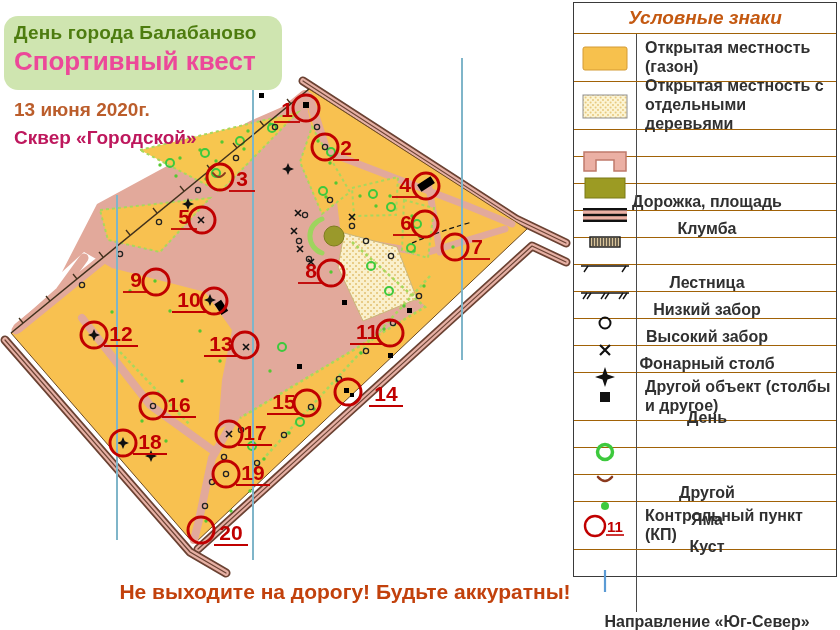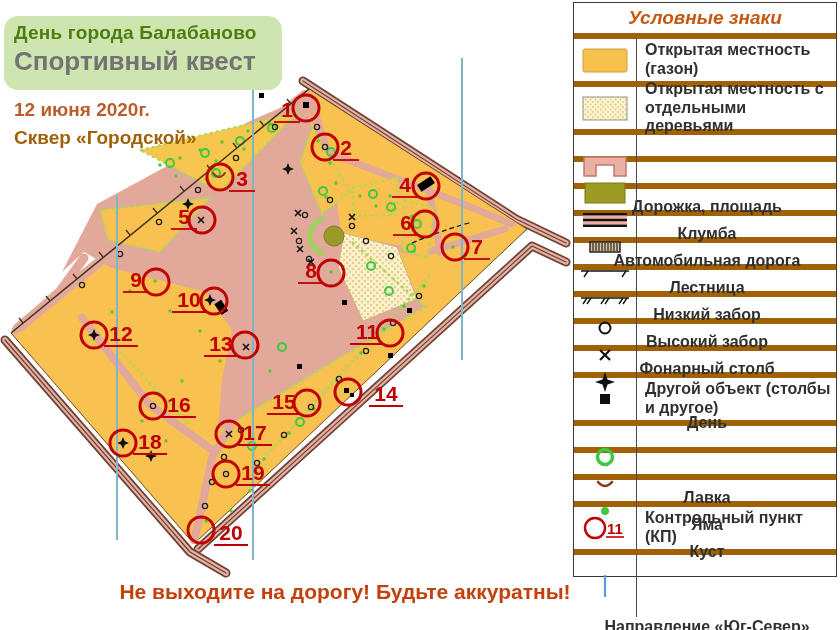--- a/index.html
+++ b/index.html
@@ -2,31 +2,31 @@
 <html><head>
 <meta charset="utf-8">
 <style>
   html,body{margin:0;padding:0;}
   body{width:840px;height:630px;position:relative;background:#fff;
        font-family:"Liberation Sans",sans-serif;overflow:hidden;}
   #map-svg{position:absolute;left:0;top:0;z-index:1;}
   .hdr{position:absolute;z-index:2;}
   #banner{left:4px;top:16px;width:278px;height:74px;background:#CFE5B0;border-radius:14px;}
   #title1{left:14px;top:22px;font-size:19px;font-weight:700;color:#4d7c0f;letter-spacing:.2px;}
-  #title2{left:14px;top:46px;font-size:26px;font-weight:700;color:#737373;}
+  #title2{left:14px;top:46px;font-size:26px;font-weight:700;color:#ec4899;}
   #date-line{left:14px;top:99px;font-size:19px;font-weight:700;color:#BB5D2B;}
-  #venue-line{left:14px;top:127px;font-size:19px;font-weight:700;color:#a16207;}
+  #venue-line{left:14px;top:127px;font-size:19px;font-weight:700;color:#be185d;}
   #warning-line{left:90px;top:580px;width:510px;text-align:center;font-size:21px;
        font-weight:700;color:#c2410c;}
   
   #legend{position:absolute;z-index:2;left:573px;top:2px;width:264px;background:#fff;
           border:1.5px solid #3a3a3a;box-sizing:border-box;}
   #legend-title{height:30px;line-height:30px;text-align:center;font-size:19px;
           font-style:italic;font-weight:700;color:#C45911;}
-  .lrow{display:flex;border-top:6px solid #a16207;align-items:center;box-sizing:border-box;}
+  .lrow{display:flex;border-top:1px solid #a16207;align-items:center;box-sizing:border-box;}
   .lrow.h1{height:27px;flex-direction:column;} .lrow.h2{height:48px;}
   .lsym{width:62px;flex:0 0 62px;align-self:stretch;display:flex;align-items:center;
         justify-content:center;border-right:1px solid #4a4a4a;}
   .ltxt{flex:1;padding:1px 4px 1px 8px;font-size:16px;font-weight:700;color:#303030;
         line-height:1.18;}
 </style>
 </head>
 <body>
 
 <svg id="map-svg" width="575" height="630" viewBox="0 0 575 630" xmlns="http://www.w3.org/2000/svg">
@@ -300,21 +300,21 @@
       <line x1="236" y1="485" x2="270" y2="485" stroke="#C00000" stroke-width="1.8"></line>
       <circle cx="201" cy="530" r="13" fill="none" stroke="#C00000" stroke-width="3"></circle>
       <text x="231" y="540" text-anchor="middle" font-size="21" font-weight="bold" fill="#C00000" font-family="Liberation Sans, sans-serif">20</text>
       <line x1="214" y1="545" x2="248" y2="545" stroke="#C00000" stroke-width="1.8"></line>
     </g>
 </svg>
 
 <div id="banner" class="hdr"></div>
 <div id="title1" class="hdr">День города Балабаново</div>
 <div id="title2" class="hdr">Спортивный квест</div>
-<div id="date-line" class="hdr">12 июня 2020г.</div>
+<div id="date-line" class="hdr">13 июня 2020г.</div>
 <div id="venue-line" class="hdr">Сквер «Городской»</div>
 <div id="warning-line" class="hdr">Не выходите на дорогу! Будьте аккуратны!</div>
 
 <div id="legend">
   <div id="legend-title">Условные знаки</div>
 
   <div class="lrow h2">
     <div class="lsym">
         <svg width="52" height="30" viewBox="0 0 52 30">
           <rect x="4" y="4" width="44" height="23" rx="2" fill="#F7C14D" stroke="#D49B35"></rect>
@@ -359,21 +359,20 @@
 
   <div class="lrow h1">
     <div class="lsym">
         <svg width="52" height="26" viewBox="0 0 52 26">
           <rect x="4" y="7" width="44" height="12" fill="#EBB0A4"></rect>
           <rect x="4" y="6" width="44" height="2.4" fill="#111"></rect>
           <rect x="4" y="11.8" width="44" height="2.4" fill="#111"></rect>
           <rect x="4" y="17.6" width="44" height="2.4" fill="#111"></rect>
         </svg>
       </div>
-    <div class="ltxt">Автомобильная дорога</div>
   </div>
 
   <div class="lrow h1">
     <div class="lsym">
         <svg width="52" height="26" viewBox="0 0 52 26">
           <rect x="11" y="8" width="30" height="10" fill="#D9C49A" stroke="#222" stroke-width="1.5"></rect>
           <g stroke="#222" stroke-width="1.2">
             <path d="M14,9 V17"></path>
             <path d="M17,9 V17"></path>
             <path d="M20,9 V17"></path>
@@ -454,21 +453,21 @@
       </div>
     <div class="ltxt">Другой объект (столбы и другое)</div>
   </div>
 
   <div class="lrow h1">
     <div class="lsym">
         <svg width="52" height="26" viewBox="0 0 52 26">
           <circle cx="26" cy="13" r="7.5" fill="none" stroke="#3DC93D" stroke-width="3.5"></circle>
         </svg>
       </div>
-    <div class="ltxt">Лавка</div>
+    <div class="ltxt">Другой</div>
   </div>
 
   <div class="lrow h1">
     <div class="lsym">
         <svg width="52" height="26" viewBox="0 0 52 26">
           <path d="M19,11 Q26,19 33,11" fill="none" stroke="#8B3A1E" stroke-width="2.6" stroke-linecap="round"></path>
         </svg>
       </div>
     <div class="ltxt">Яма</div>
   </div>

